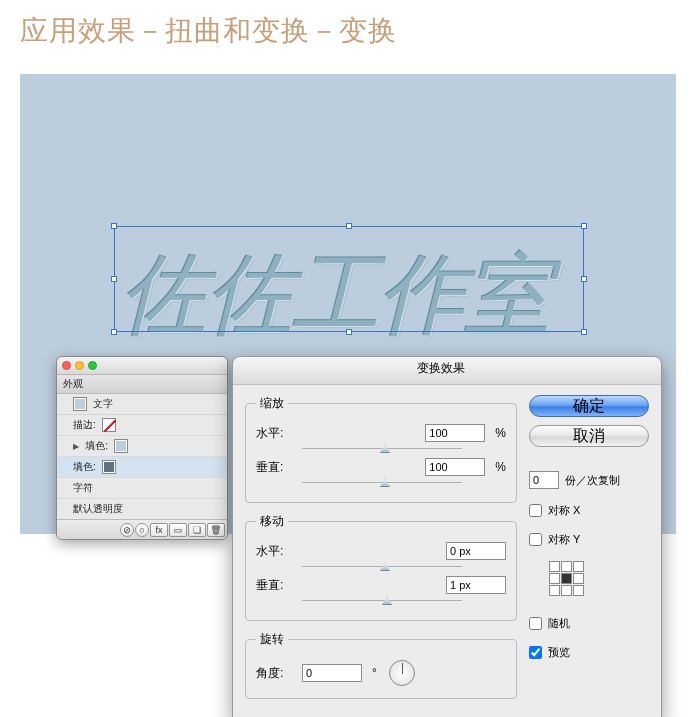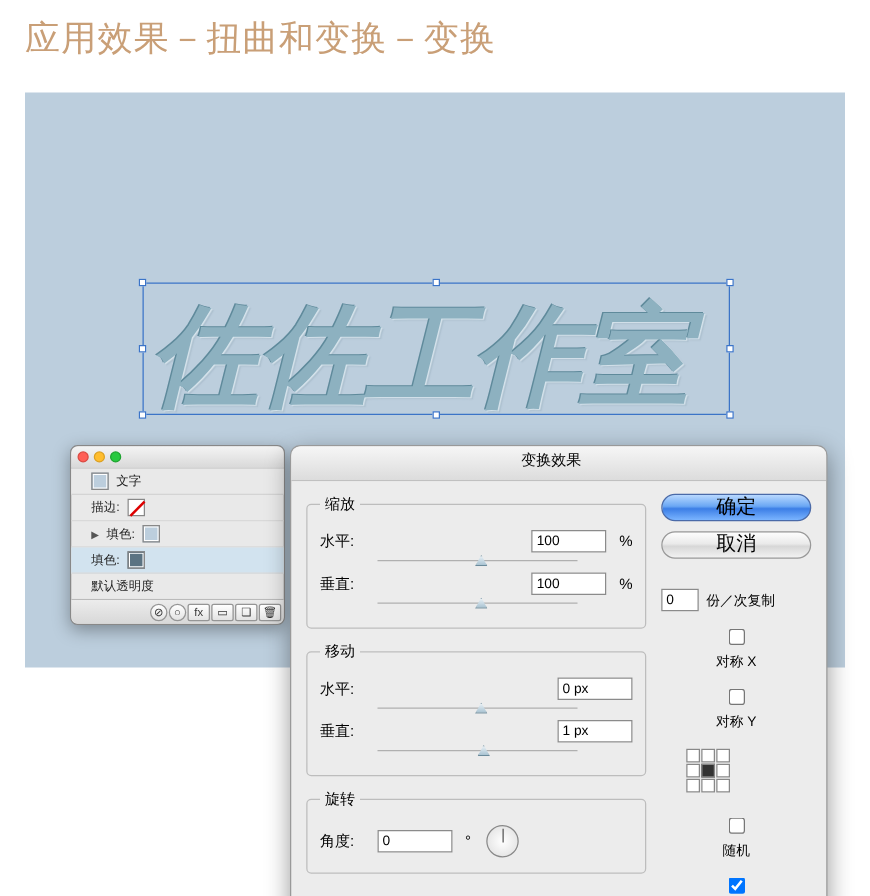--- a/index.html
+++ b/index.html
@@ -21,24 +21,24 @@
   }
   .canvas-area {
     margin: 24px 20px 0 20px;
     background: #bccedd;
     height: 460px;
     position: relative;
   }
   .art-text {
     position: absolute;
     left: 100px;
-    top: 152px;
+    top: 162px;
     color: #8db1c0;
     font-size: 88px;
-    font-weight: 700;
+    font-weight: 400;
     font-style: italic;
     letter-spacing: -2px;
     text-shadow:
       -1px -1px 0 #5f8a9b,
       1px 1px 1px #d9e6ee,
       2px 2px 1px rgba(110,140,155,0.25);
     white-space: nowrap;
   }
   .sel-box {
     position: absolute;
@@ -200,21 +200,21 @@
   }
   .aqua-btn.primary{
     background:linear-gradient(#b8d8ff 0%,#6aa7f4 45%,#3c7ee6 55%,#7ab4ff 100%);
   }
   .aqua-btn.default{
     background:linear-gradient(#fdfdfd 0%,#eaeaea 45%,#d7d7d7 55%,#f2f2f2 100%);
     border-color:#999;
   }
   .copies-row{display:flex;align-items:center;gap:6px;margin-top:16px;font-size:11px;}
   .copies-row input{width:30px;height:18px;border:1px solid #8b8b8b;background:#fff;padding:0 3px;font-size:11px;}
-  .check-row{display:flex;align-items:center;gap:6px;margin-top:6px;font-size:11px;flex-direction:column;}
+  .check-row{display:flex;align-items:center;gap:6px;margin-top:6px;font-size:11px;}
   .check-row input[type=checkbox]{width:13px;height:13px;}
   .origin-grid{
     display:grid;grid-template-columns:repeat(3,11px);grid-template-rows:repeat(3,11px);
     gap:1px;margin:6px 0 6px 20px;
   }
   .origin-cell{border:1px solid #888;background:#fff;}
   .origin-cell.sel{background:#333;}
   .angle-dial{
     width:26px;height:26px;border:1px solid #888;border-radius:50%;
     background:radial-gradient(#fff,#ddd);
@@ -240,36 +240,40 @@
     <div class="sel-handle" style="right:-4px;bottom:-4px"></div>
   </div>
 </div>
 
 <div class="appearance-panel">
   <div class="window-titlebar">
     <span class="traffic red"></span>
     <span class="traffic yellow"></span>
     <span class="traffic green"></span>
   </div>
+  <div class="panel-tab">外观</div>
   <div class="panel-header-row">
     <span class="swatch"></span>
     <span>文字</span>
   </div>
   <div class="panel-row">
     <span>描边:</span>
     <span class="swatch none"></span>
   </div>
   <div class="panel-row">
     <span class="tri">▶</span>
     <span>填色:</span>
     <span class="swatch"></span>
   </div>
   <div class="panel-row selected">
     <span>填色:</span>
     <span class="swatch dark"></span>
+  </div>
+  <div class="panel-row">
+    <span>字符</span>
   </div>
   <div class="panel-row" style="border-bottom:none">
     <span>默认透明度</span>
   </div>
   <div class="panel-bottom">
     <span class="icon-btn round">⊘</span>
     <span class="icon-btn round">○</span>
     <span class="icon-btn">fx</span>
     <span class="icon-btn">▭</span>
     <span class="icon-btn">❏</span>

